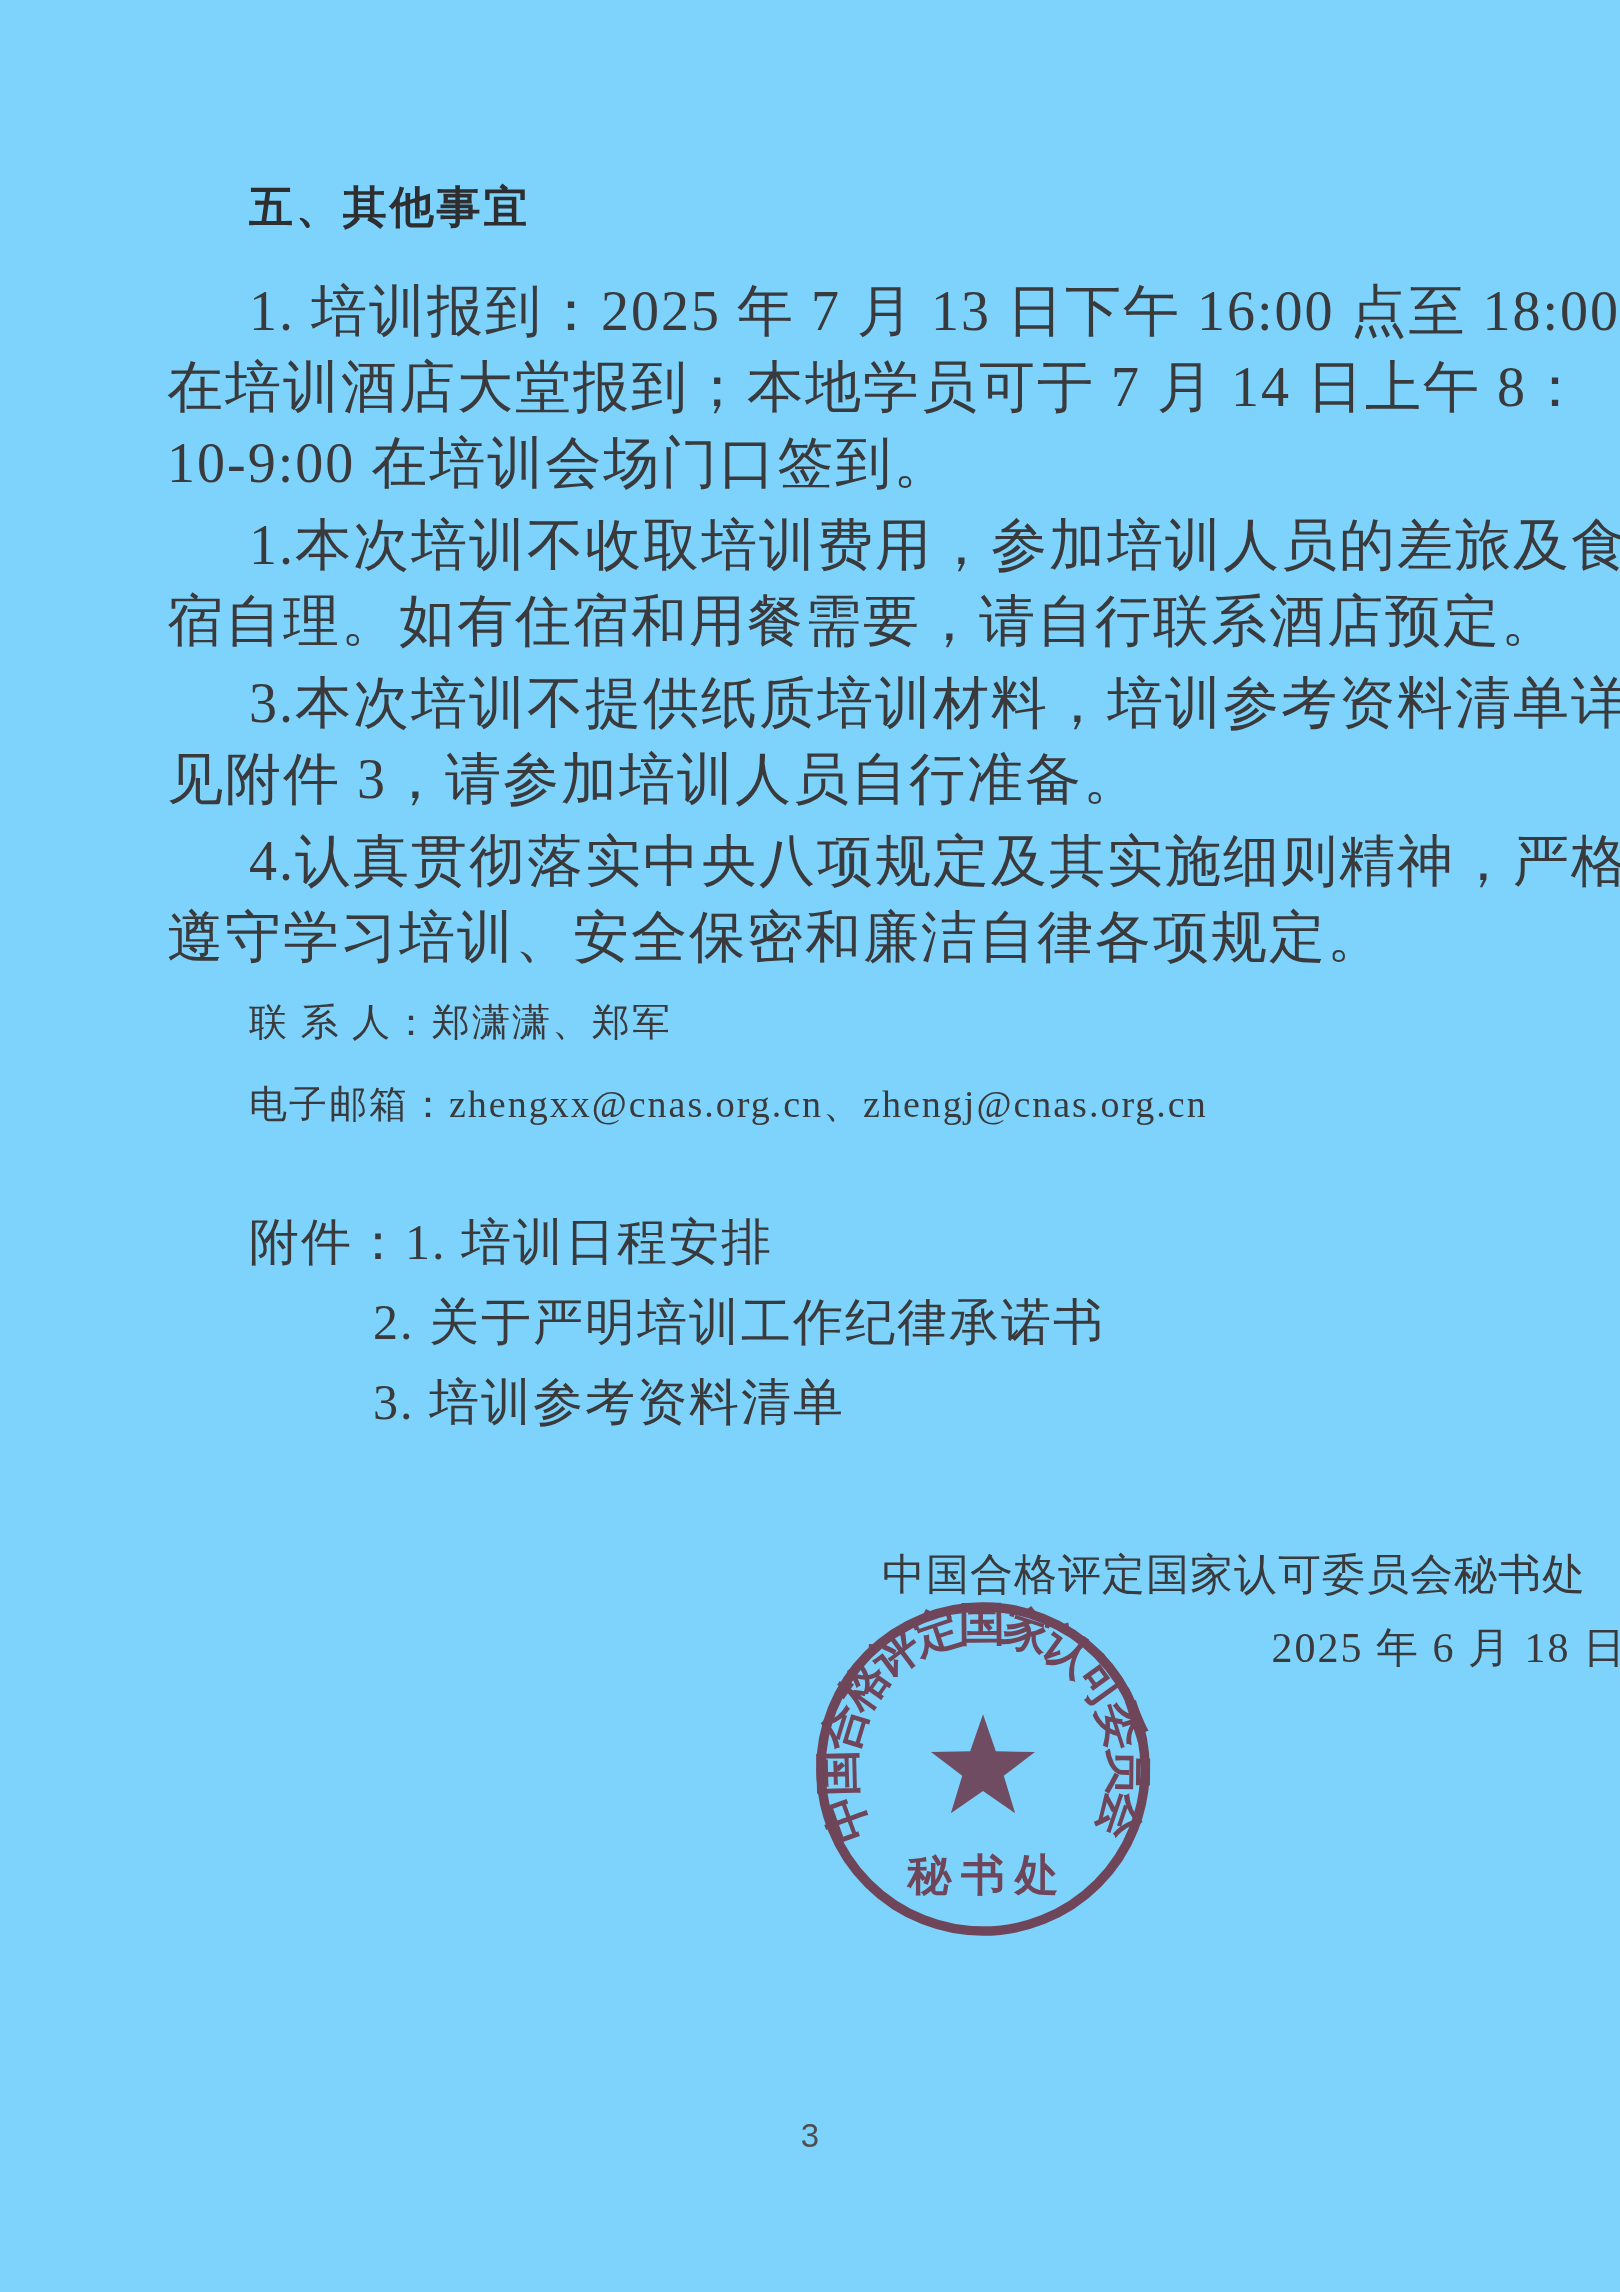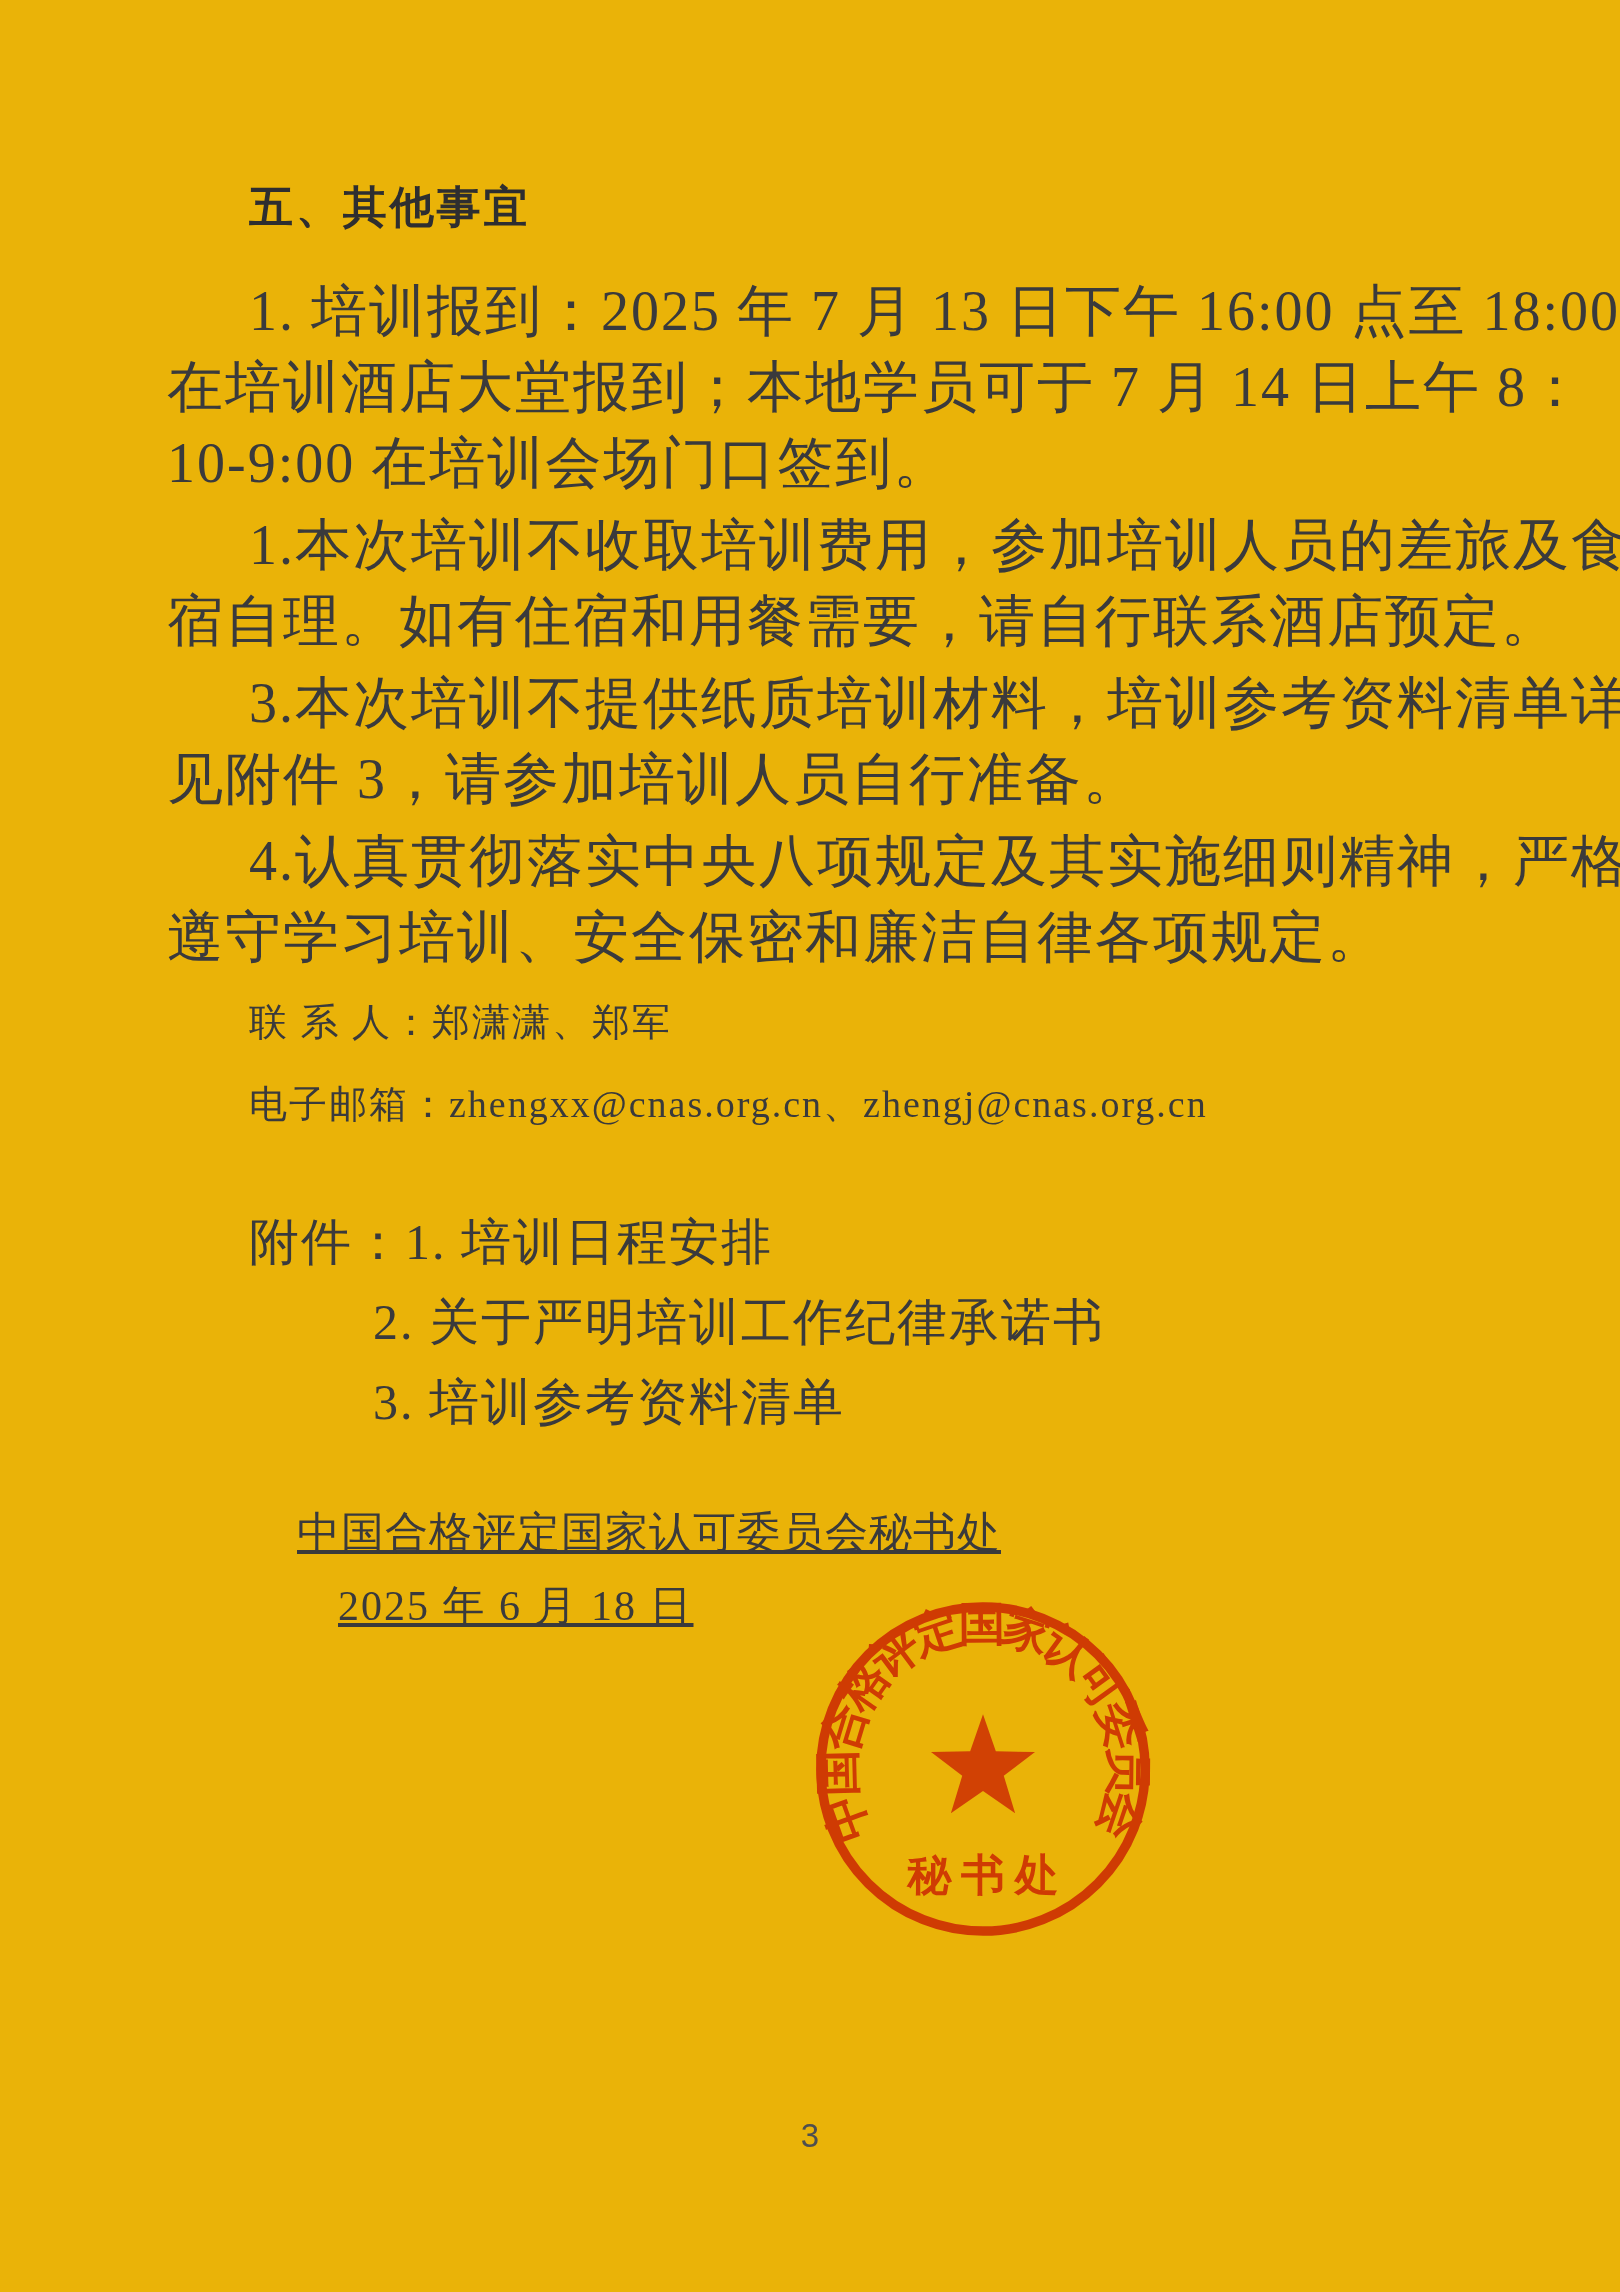--- a/index.html
+++ b/index.html
@@ -1,20 +1,20 @@
 <!DOCTYPE html>
 <html><head>
 <meta charset="utf-8">
 <style>
   html,body{margin:0;padding:0;background:#e8e8e8;}
   .page{
     position:relative;
     width:1620px;height:2293px;
     margin:0 auto;
-    background:#eab308;
+    background:#7dd3fc;
     overflow:hidden;
     color:#3a3a3c;
     font-family:"Liberation Serif", serif;
   }
   .content{position:absolute;left:167px;top:179px;width:1289px;}
   .heading{
     font-family:"Liberation Sans", sans-serif;
     font-weight:700;
     font-size:44px;line-height:55px;
     color:#2e2e30;
@@ -47,21 +47,21 @@
   }
   .attachments{margin-top:57px;}
   .att-line{
     font-size:50px;
     line-height:80px;
     letter-spacing:2px;
     white-space:pre;
   }
   .att-first{text-indent:82px;}
   .att-item{padding-left:206px;}
-  .signature{margin-top:66px;text-align:left;text-decoration:underline;}
+  .signature{margin-top:108px;text-align:right;}
   .org{
     font-size:43px;line-height:49px;letter-spacing:1px;
     transform:translateX(130px);
     white-space:pre;
   }
   .date{
     font-size:42px;line-height:49px;letter-spacing:2px;
     margin-top:25.5px;
     transform:translateX(171px);
     white-space:pre;

